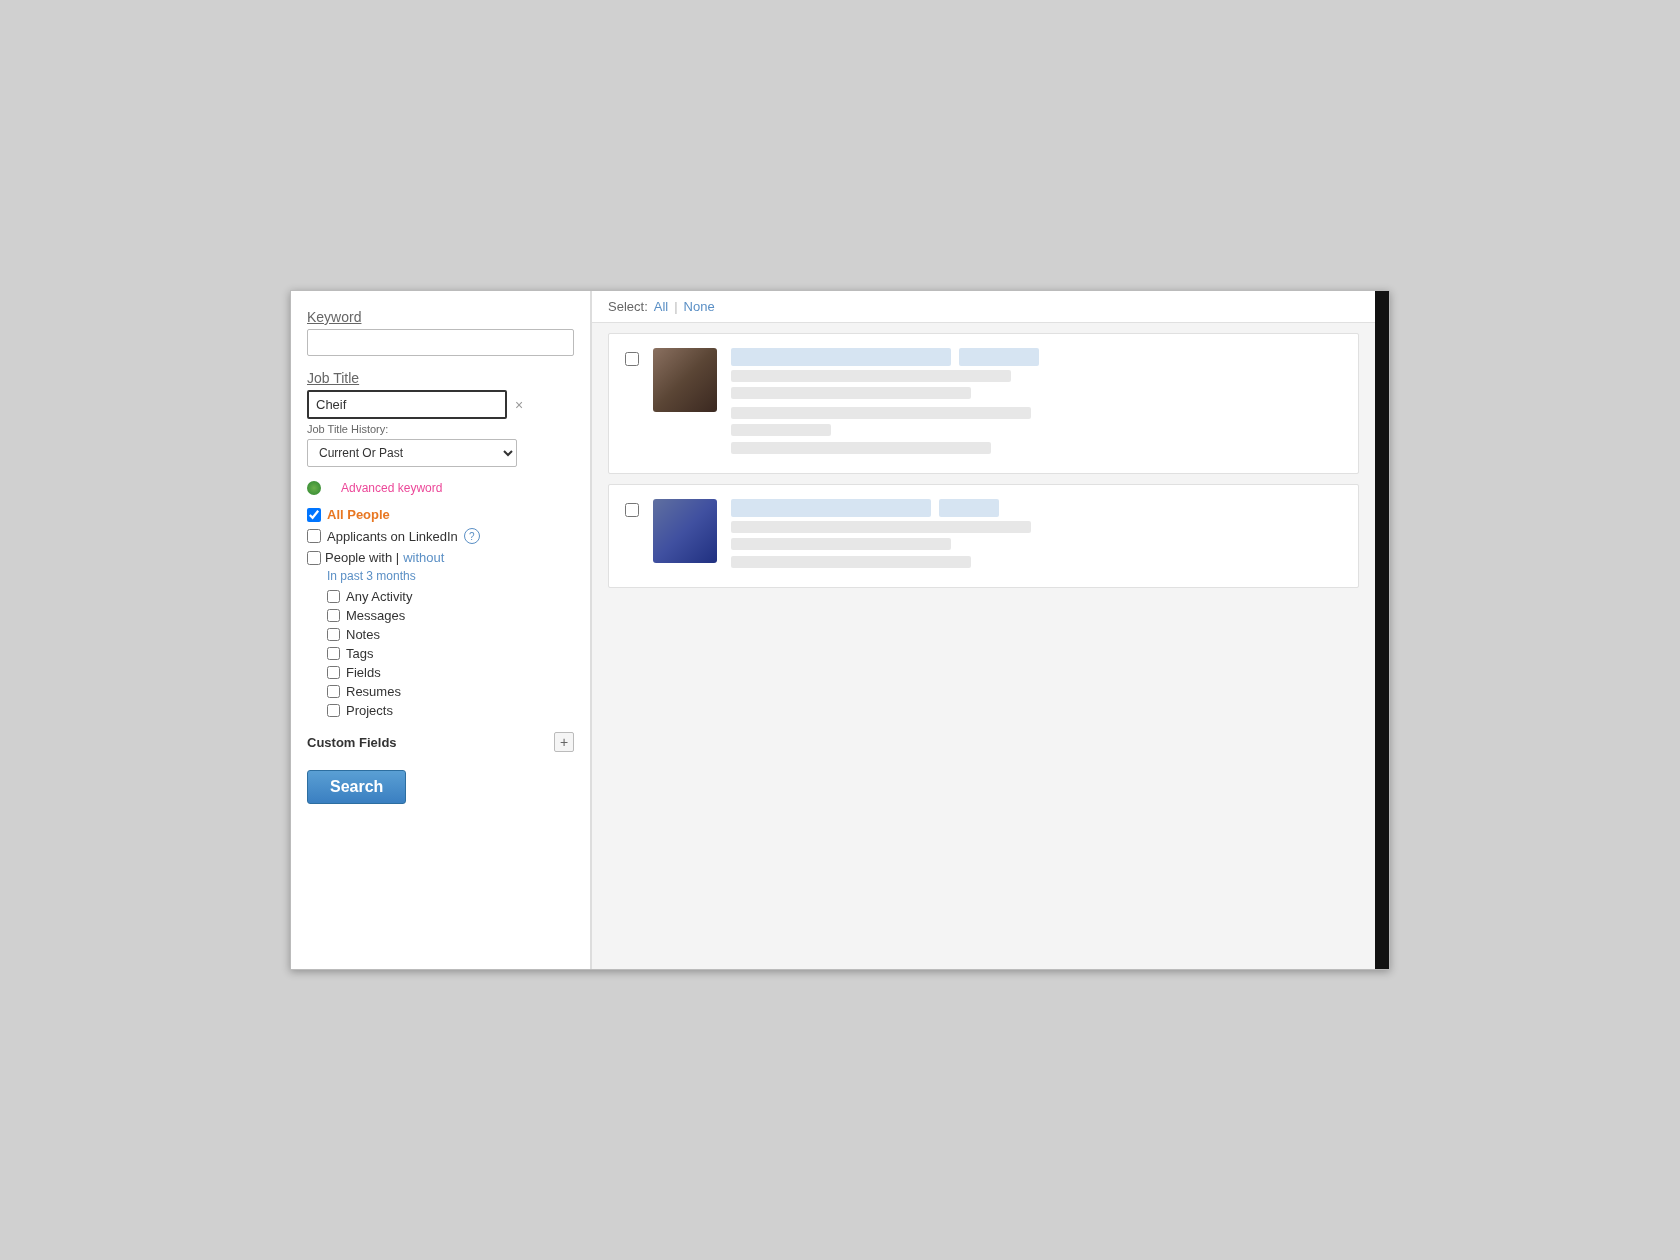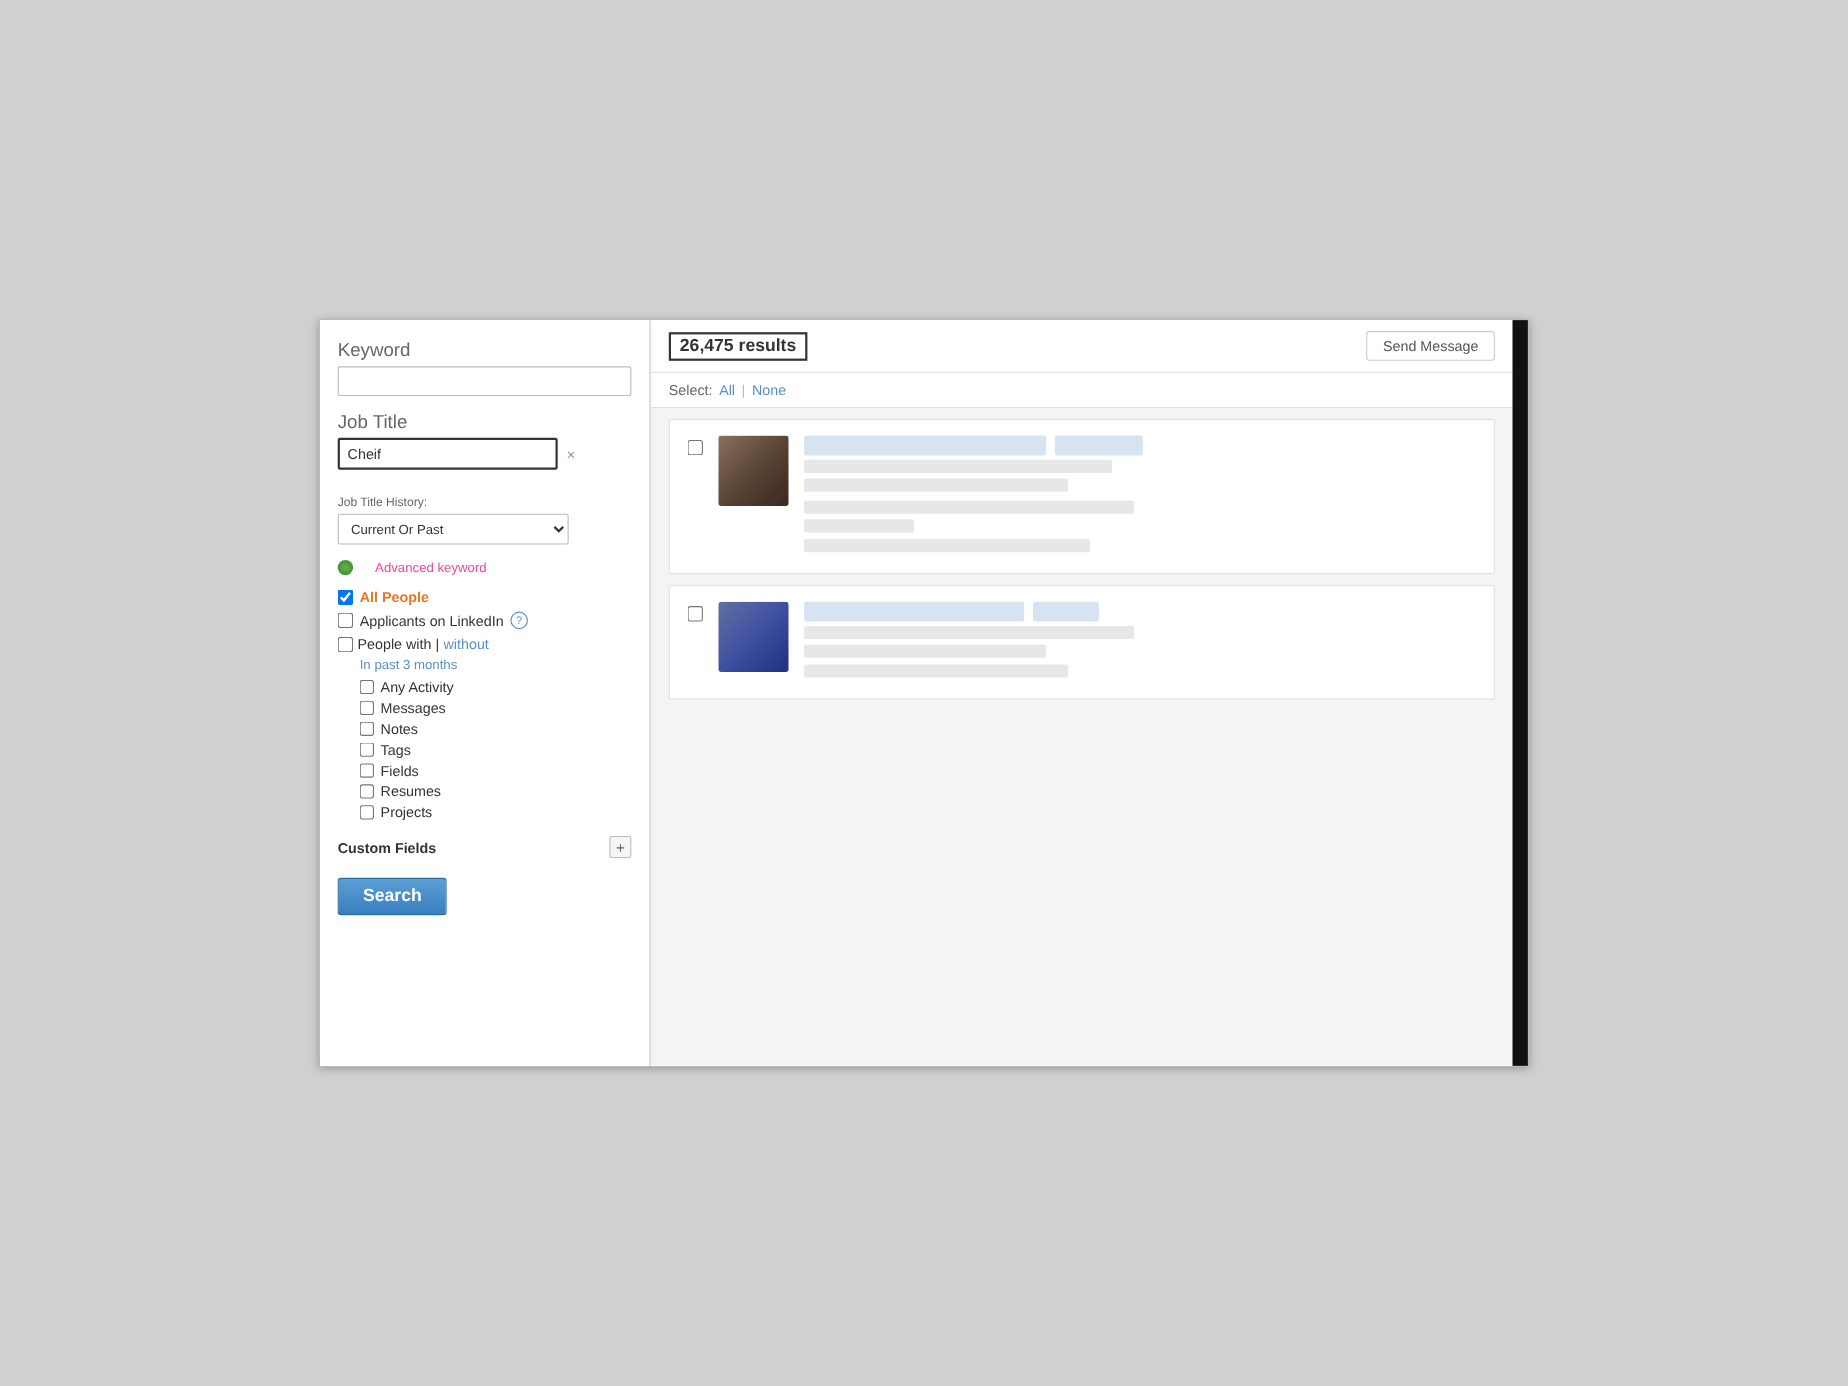--- a/index.html
+++ b/index.html
@@ -32,24 +32,25 @@
       background: #fff;
       border-right: 1px solid #ddd;
       padding: 18px 16px 20px 16px;
     }
 
     .field-group {
       margin-bottom: 14px;
     }
 
     .field-label {
-      font-size: 17px;
+      font-size: 14px;
       color: #666;
       margin-bottom: 4px;
       display: block;
+      text-decoration: underline;
     }
 
     .text-input {
       width: 100%;
       border: 1px solid #bbb;
       border-radius: 2px;
       padding: 5px 7px;
       font-size: 13px;
       color: #333;
       outline: none;
@@ -78,21 +79,21 @@
       color: #999;
       font-size: 14px;
       padding: 0 4px;
       margin-left: 4px;
     }
 
     .field-sublabel {
       font-size: 11px;
       color: #666;
       margin-bottom: 4px;
-      margin-top: 24px;
+      margin-top: 4px;
       display: block;
     }
 
     .select-input {
       width: 210px;
       border: 1px solid #bbb;
       border-radius: 2px;
       padding: 5px 7px;
       font-size: 12px;
       color: #333;
@@ -469,29 +470,20 @@
       <button class="add-custom-btn">+</button>
     </div>
 
     
     <button class="search-btn">Search</button>
 
   </div>
 
   <div class="content-area">
 
-    <div class="content-header">
-      <div>
-        <span class="results-count">
-          <span class="count">26,475</span>
-          <span>results</span>
-        </span>
-      </div>
-      <button class="send-message-btn">Send Message</button>
-    </div>
 
     <div class="select-row">
       <span class="select-label">Select:</span>
       <a href="#" class="select-link">All</a>
       <span class="divider-pipe">|</span>
       <a href="#" class="select-link">None</a>
     </div>
 
     <div class="results-list">
 

